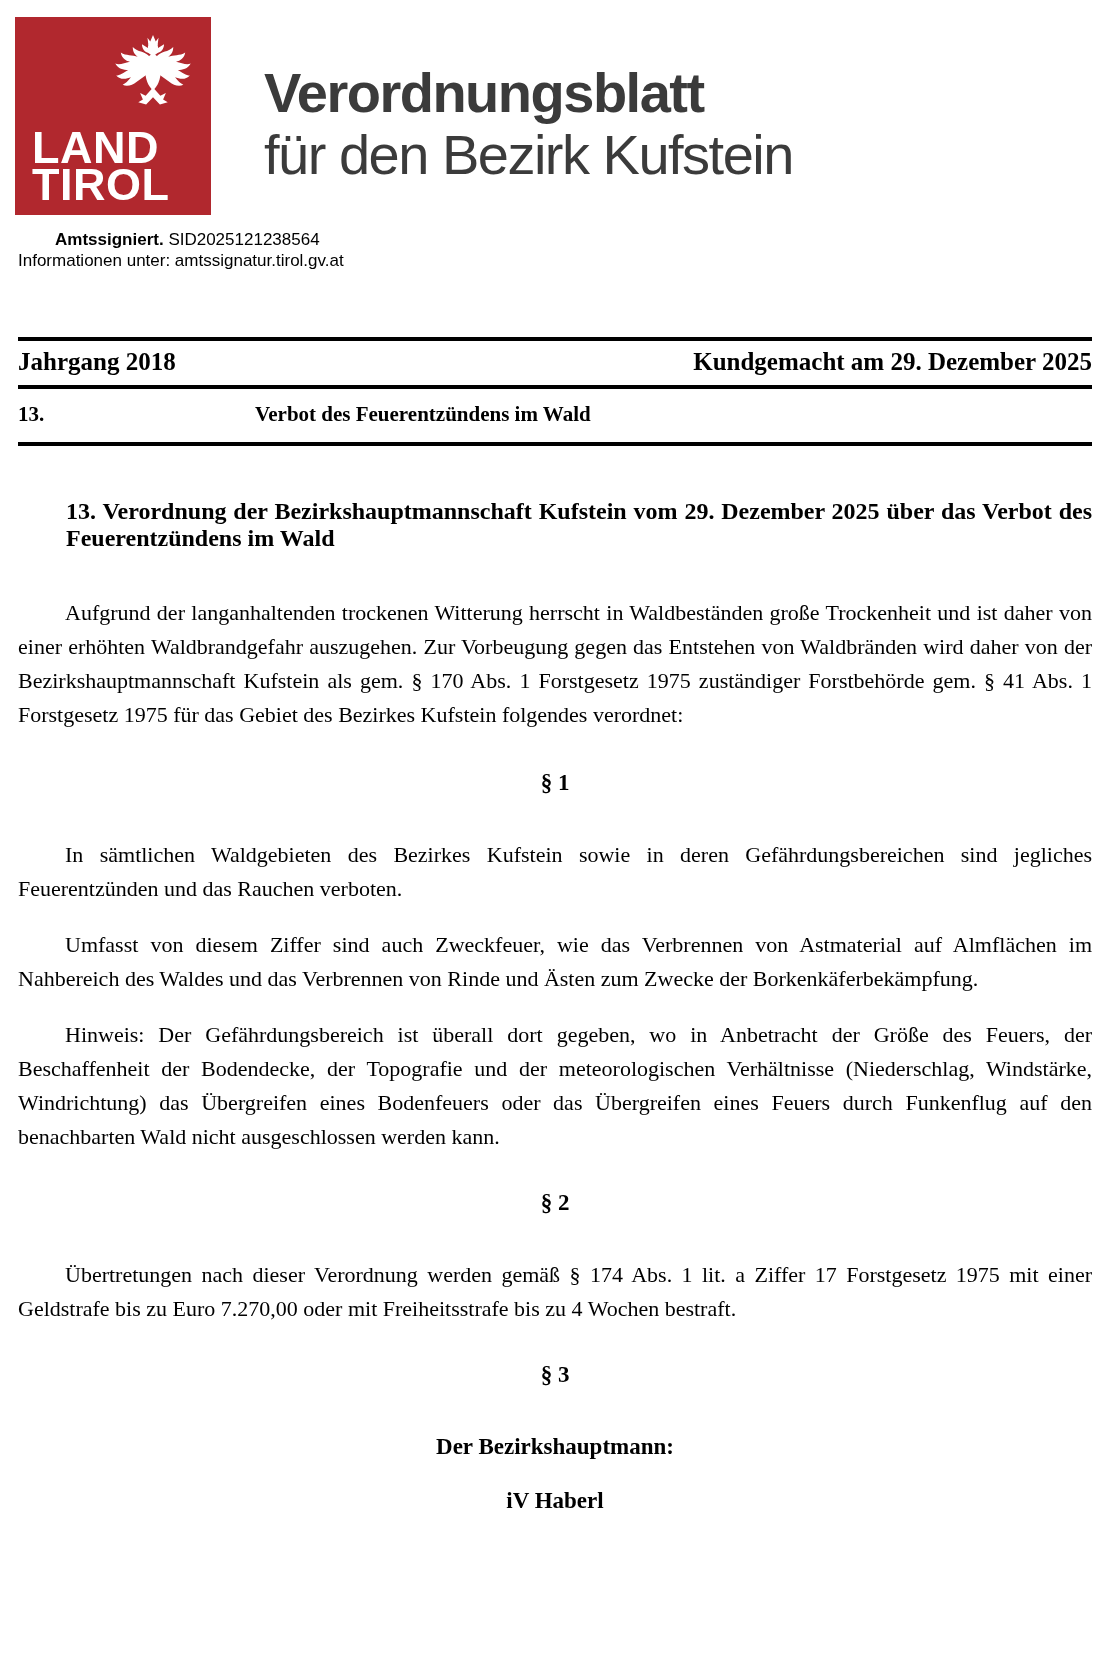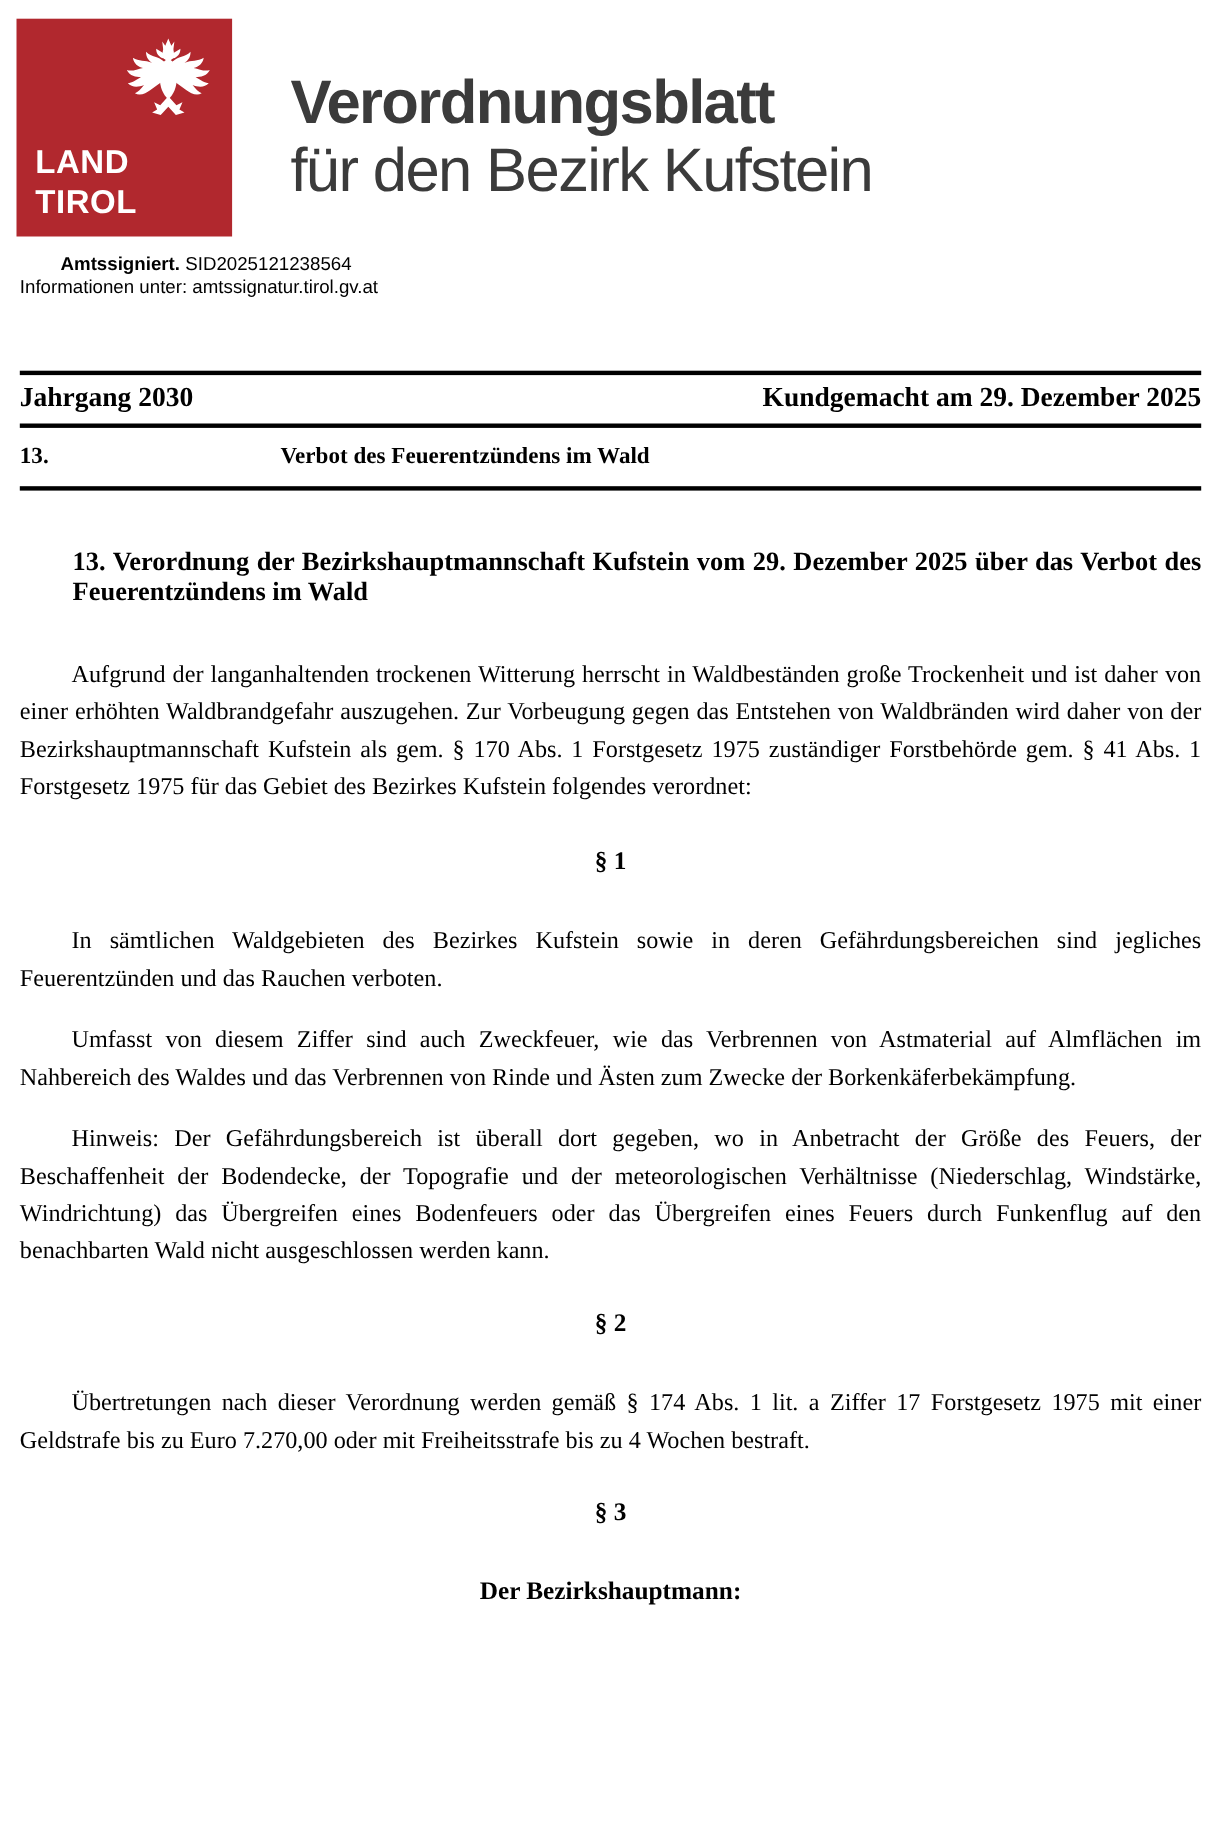--- a/index.html
+++ b/index.html
@@ -22,21 +22,21 @@
   }
   .logo-eagle {
     position: absolute; top: 10px; right: 12px;
     width: 92px; height: 86px;
   }
   .logo-text {
     position: absolute; left: 17px; bottom: 12px;
     color: #ffffff;
     font-family: "Liberation Sans", sans-serif;
     font-weight: bold;
-    font-size: 30px;
+    font-size: 45px;
     line-height: 37px;
     letter-spacing: 0.5px;
   }
   .main-title {
     position: absolute; left: 264px; top: 62px;
     color: #3b3b3b;
     font-family: "Liberation Sans", sans-serif;
     font-size: 56px;
     line-height: 62px;
     letter-spacing: -1.5px;
@@ -143,21 +143,21 @@
     <div>
       <span class="b">Amtssigniert.</span>
       <span>SID2025121238564</span>
     </div>
     <div>Informationen unter: amtssignatur.tirol.gv.at</div>
   </div>
 
   <div class="masthead">
     <div class="rule"></div>
     <div class="mast-row1">
-      <span>Jahrgang 2030</span>
+      <span>Jahrgang 2018</span>
       <span>Kundgemacht am 29. Dezember 2025</span>
     </div>
     <div class="rule"></div>
     <div class="mast-row2">
       <span class="num">13.</span>
       <span>Verbot des Feuerentzündens im Wald</span>
     </div>
     <div class="rule"></div>
   </div>
 
@@ -170,15 +170,16 @@
     <p class="para" style="margin-top:0">In sämtlichen Waldgebieten des Bezirkes Kufstein sowie in deren Gefährdungsbereichen sind jegliches Feuerentzünden und das Rauchen verboten.</p>
     <p class="para">Umfasst von diesem Ziffer sind auch Zweckfeuer, wie das Verbrennen von Astmaterial auf Almflächen im Nahbereich des Waldes und das Verbrennen von Rinde und Ästen zum Zwecke der Borkenkäferbekämpfung.</p>
     <p class="para">Hinweis: Der Gefährdungsbereich ist überall dort gegeben, wo in Anbetracht der Größe des Feuers, der Beschaffenheit der Bodendecke, der Topografie und der meteorologischen Verhältnisse (Niederschlag, Windstärke, Windrichtung) das Übergreifen eines Bodenfeuers oder das Übergreifen eines Feuers durch Funkenflug auf den benachbarten Wald nicht ausgeschlossen werden kann.</p>
 
     <div class="sec-heading tight-top">§ 2</div>
     <p class="para" style="margin-top:0">Übertretungen nach dieser Verordnung werden gemäß § 174 Abs. 1 lit. a Ziffer 17 Forstgesetz 1975 mit einer Geldstrafe bis zu Euro 7.270,00 oder mit Freiheitsstrafe bis zu 4 Wochen bestraft.</p>
 
     <div class="sec-heading tight-top">§ 3</div>
 
     <div class="signoff-title">Der Bezirkshauptmann:</div>
+    <div class="signoff-name">iV Haberl</div>
   </div>
 
 </div>
 
 </body></html>

